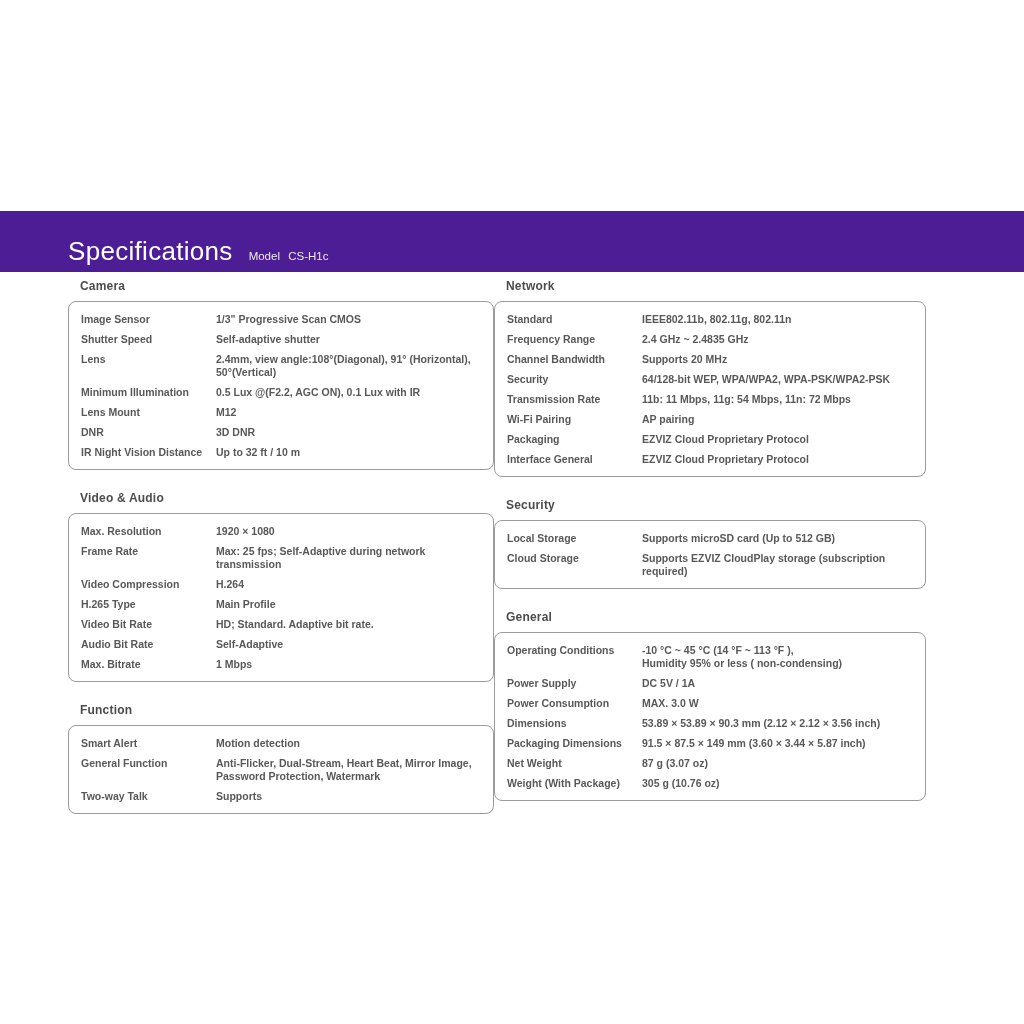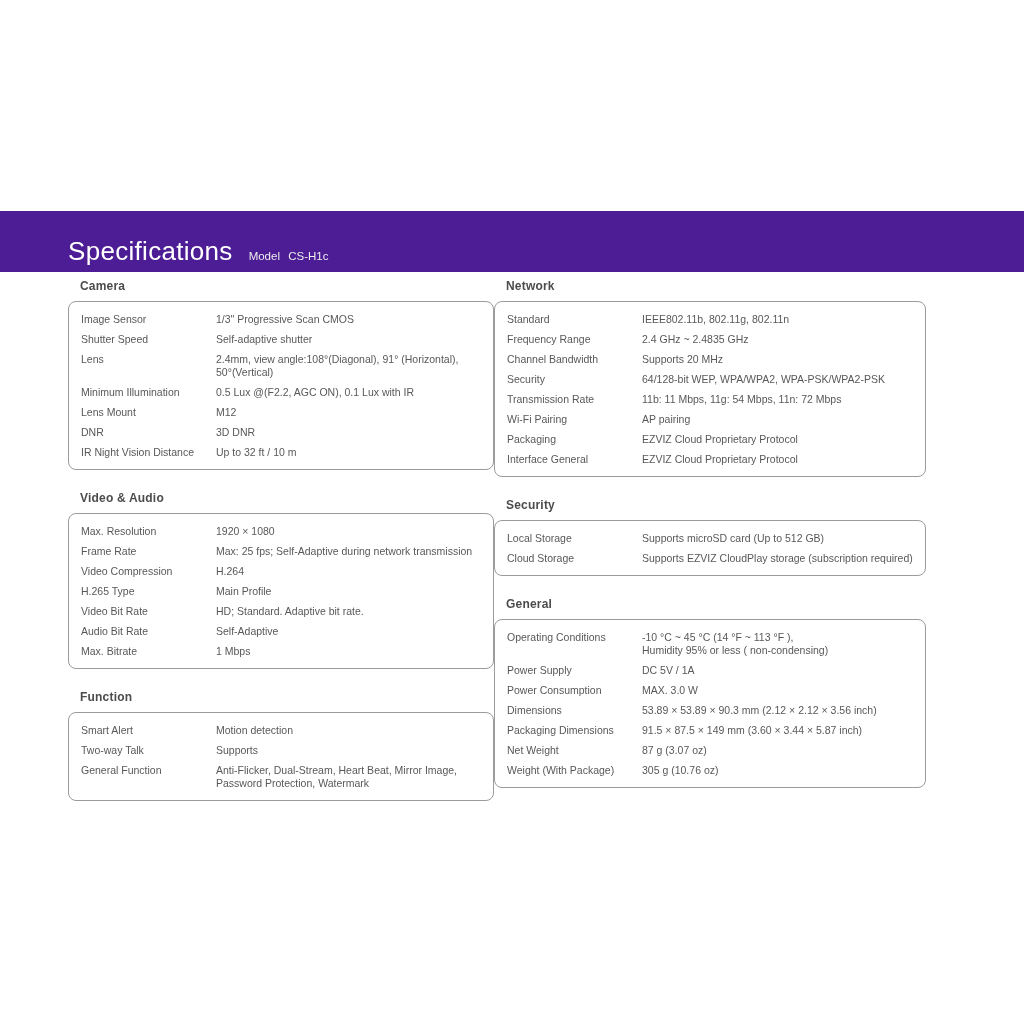--- a/index.html
+++ b/index.html
@@ -63,20 +63,21 @@
   .section-box {
     border: 1px solid #9b9b9b;
     border-radius: 8px;
     padding: 7px 8px 7px 12px;
     background: #ffffff;
   }
   .spec-row {
     display: flex;
     align-items: flex-start;
     padding: 3.5px 0;
+    font-weight: bold;
   }
   .spec-label {
     flex: 0 0 135px;
     width: 135px;
     font-size: 10.5px;
     color: #585858;
     line-height: 13px;
     padding-right: 6px;
   }
   .spec-value {
@@ -170,27 +171,27 @@
         </div>
       </section>
       <section class="section">
         <h2 class="section-title">Function</h2>
         <div class="section-box">
           <div class="spec-row">
             <div class="spec-label">Smart Alert</div>
             <div class="spec-value">Motion detection</div>
           </div>
           <div class="spec-row">
-            <div class="spec-label">Two-way Talk</div>
-            <div class="spec-value">Supports</div>
-          </div>
-          <div class="spec-row">
             <div class="spec-label">General Function</div>
             <div class="spec-value">Anti-Flicker, Dual-Stream, Heart Beat, Mirror Image,
 Password Protection, Watermark</div>
+          </div>
+          <div class="spec-row">
+            <div class="spec-label">Two-way Talk</div>
+            <div class="spec-value">Supports</div>
           </div>
         </div>
       </section>
     </div>
   <div class="col-right">
       <section class="section">
         <h2 class="section-title">Network</h2>
         <div class="section-box">
           <div class="spec-row">
             <div class="spec-label">Standard</div>

